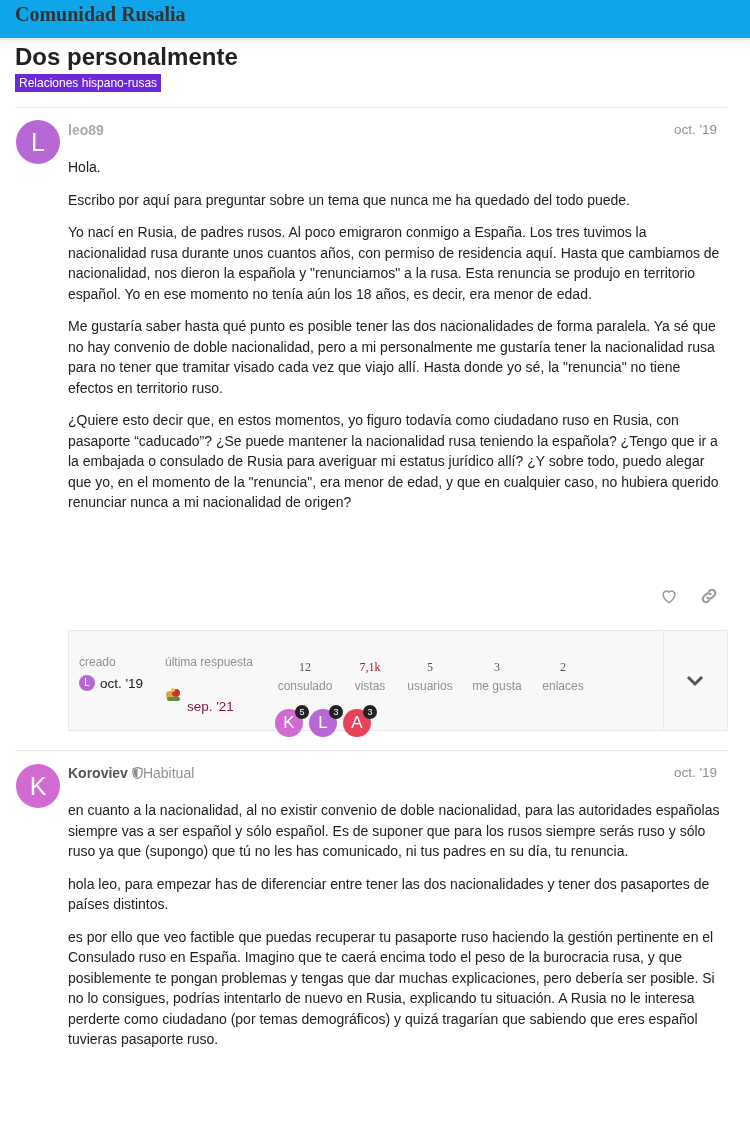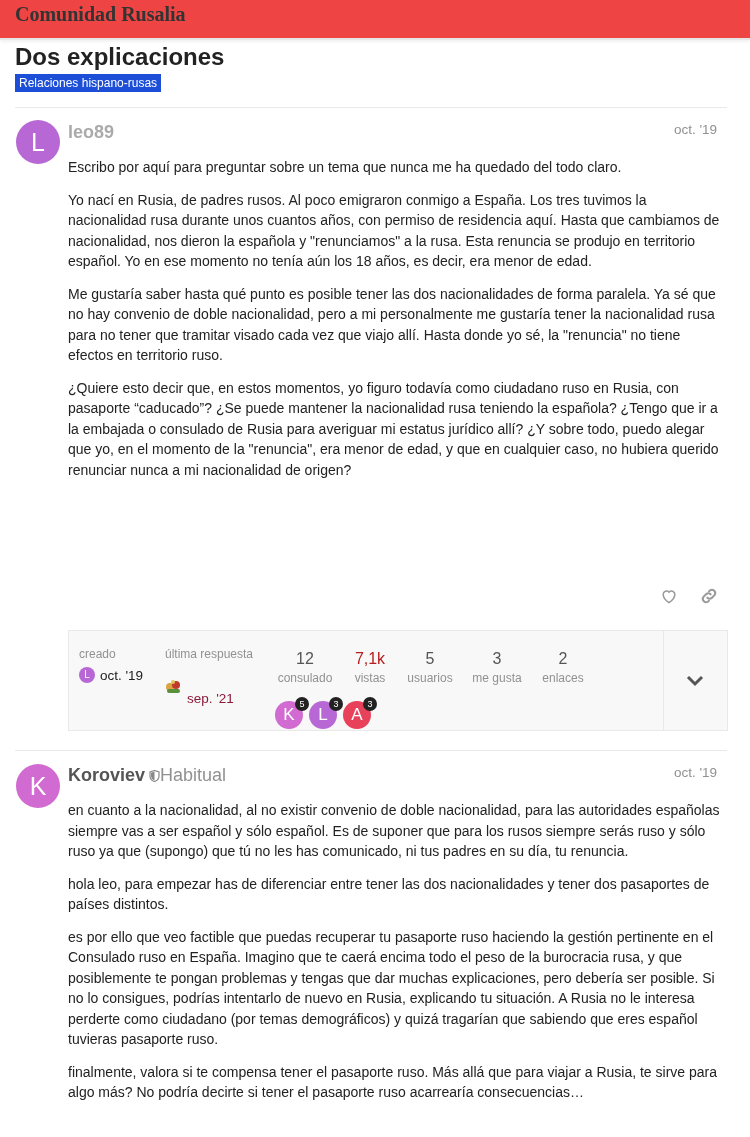--- a/index.html
+++ b/index.html
@@ -1,67 +1,67 @@
 <!DOCTYPE html>
 <html><head>
 <meta charset="utf-8">
 <style>
   * { box-sizing: border-box; margin: 0; padding: 0; }
   html, body { width: 750px; height: 1137px; overflow: hidden; background: #fff; }
   body { font-family: "Liberation Sans", sans-serif; color: #222; position: relative; }
 
   .site-header {
     position: absolute; left: 0; top: 0; width: 750px; height: 40px;
-    background: #ef4444; border-bottom: 2px solid #e6e6e6;
+    background: #0ea5e9; border-bottom: 2px solid #e6e6e6;
     box-shadow: 0 2px 3px rgba(0,0,0,0.06);
   }
   .site-title {
     position: absolute; left: 15px; top: 3px;
     font-family: "Liberation Serif", serif; font-weight: bold; font-size: 20px; color: #333;
   }
 
   .topic-title {
     position: absolute; left: 15px; top: 43px;
     font-size: 24px; font-weight: bold; color: #222;
   }
   .category-badge {
     position: absolute; left: 15px; top: 74px; height: 18px;
-    background: #1d4ed8; color: #fff; font-size: 12px; line-height: 18px;
+    background: #6d28d9; color: #fff; font-size: 12px; line-height: 18px;
     padding: 0 4px;
   }
 
   .divider { position: absolute; left: 15px; width: 712px; height: 1px; background: #e9e9e9; }
 
   .avatar {
     position: absolute; width: 44px; height: 44px; border-radius: 50%;
     color: #fff; font-size: 25px; text-align: center; line-height: 44px;
   }
-  .username { position: absolute; font-size: 18px; font-weight: bold; }
+  .username { position: absolute; font-size: 14px; font-weight: bold; }
   .post-date { position: absolute; right: 33px; font-size: 13.5px; color: #919191; }
 
   .post-body { position: absolute; left: 68px; width: 660px; font-size: 14px; line-height: 20.5px; color: #222; }
   .post-body p { margin-bottom: 12px; }
 
   .action-icon { position: absolute; width: 20px; height: 20px; cursor: pointer; }
 
   .topic-map {
     position: absolute; left: 68px; top: 630px; width: 660px; height: 101px;
     background: #f8f8f8; border: 1px solid #e9e9e9;
   }
-  .topic-map .map-main { position: absolute; left: 0; top: 8px; width: 595px; height: 99px; }
+  .topic-map .map-main { position: absolute; left: 0; top: 16px; width: 595px; height: 99px; }
   .topic-map .map-toggle {
     position: absolute; right: 0; top: 0; width: 64px; height: 99px;
     border-left: 1px solid #e9e9e9; cursor: pointer;
   }
   .meta-label { position: absolute; font-size: 12px; color: #919191; }
   .meta-value { position: absolute; font-size: 13.5px; color: #222; display: flex; align-items: center; gap: 5px; }
   .mini-avatar { width: 16px; height: 16px; border-radius: 50%; color:#fff; font-size: 10px; text-align:center; line-height:16px; display:inline-block; }
 
   .stat { position: absolute; top: 10px; text-align: center; }
-  .stat .num { font-size: 16px; color: #555; line-height: 20px; display: block; }
+  .stat .num { font-size: 12px; color: #555; line-height: 20px; display: block; font-family: Liberation Serif, serif; }
   .stat .lbl { font-size: 12px; color: #919191; display: block; margin-top: 2px; }
 
   .participant {
     position: absolute; top: 62px; width: 28px; height: 28px; border-radius: 50%;
     color: #fff; font-size: 17px; line-height: 28px; text-align: center;
   }
   .participant .count {
     position: absolute; right: -6px; top: -4px; width: 14px; height: 14px; border-radius: 50%;
     background: #222; color: #fff; font-size: 9px; line-height: 14px; text-align: center;
   }
@@ -69,31 +69,32 @@
   .shield { display:inline-block; vertical-align: -1px; margin-left: 4px; }
   .user-title { font-weight: normal; color: #919191; }
 </style>
 </head>
 <body>
 
 <div class="site-header">
   <div class="site-title">Comunidad Rusalia</div>
 </div>
 
-<div class="topic-title">Dos explicaciones</div>
+<div class="topic-title">Dos personalmente</div>
 <div class="category-badge">Relaciones hispano-rusas</div>
 
 <div class="divider" style="top:107px;"></div>
 
 <div class="avatar" style="left:16px; top:120px; background:#b868d4;">L</div>
 <div class="username" style="left:68px; top:122px; color:#aaa;">leo89</div>
 <div class="post-date" style="top:122px;">oct. '19</div>
 
 <div class="post-body" style="top:157px;">
-  <p>Escribo por aquí para preguntar sobre un tema que nunca me ha quedado del todo claro.</p>
+  <p>Hola.</p>
+  <p>Escribo por aquí para preguntar sobre un tema que nunca me ha quedado del todo puede.</p>
   <p>Yo nací en Rusia, de padres rusos. Al poco emigraron conmigo a España. Los tres tuvimos la nacionalidad rusa durante unos cuantos años, con permiso de residencia aquí. Hasta que cambiamos de nacionalidad, nos dieron la española y "renunciamos" a la rusa. Esta renuncia se produjo en territorio español. Yo en ese momento no tenía aún los 18 años, es decir, era menor de edad.</p>
   <p>Me gustaría saber hasta qué punto es posible tener las dos nacionalidades de forma paralela. Ya sé que no hay convenio de doble nacionalidad, pero a mi personalmente me gustaría tener la nacionalidad rusa para no tener que tramitar visado cada vez que viajo allí. Hasta donde yo sé, la "renuncia" no tiene efectos en territorio ruso.</p>
   <p>¿Quiere esto decir que, en estos momentos, yo figuro todavía como ciudadano ruso en Rusia, con pasaporte “caducado”? ¿Se puede mantener la nacionalidad rusa teniendo la española? ¿Tengo que ir a la embajada o consulado de Rusia para averiguar mi estatus jurídico allí? ¿Y sobre todo, puedo alegar que yo, en el momento de la "renuncia", era menor de edad, y que en cualquier caso, no hubiera querido renunciar nunca a mi nacionalidad de origen?</p>
 </div>
 
 <span class="action-icon" style="left:659px; top:586px;">
   <svg width="20" height="20" viewBox="0 0 24 24">
       <path d="M12 20s-7-4.4-7-10a4 4 0 0 1 7-2.6A4 4 0 0 1 19 10c0 5.6-7 10-7 10z" fill="none" stroke="#9a9a9a" stroke-width="1.8"></path>
     </svg>
 </span>
@@ -178,14 +179,13 @@
         <path d="M5.5 0.5L10 2v4c0 3-2.2 4.8-4.5 5.5C3.2 10.8 1 9 1 6V2z" fill="none" stroke="#888" stroke-width="1.2"></path>
         <path d="M5.5 1.5V10.5C3.6 9.8 2 8.3 2 6V2.7z" fill="#888"></path>
       </svg></span><span class="user-title">Habitual</span>
 </div>
 <div class="post-date" style="top:765px;">oct. '19</div>
 
 <div class="post-body" style="top:800px;">
   <p>en cuanto a la nacionalidad, al no existir convenio de doble nacionalidad, para las autoridades españolas siempre vas a ser español y sólo español. Es de suponer que para los rusos siempre serás ruso y sólo ruso ya que (supongo) que tú no les has comunicado, ni tus padres en su día, tu renuncia.</p>
   <p>hola leo, para empezar has de diferenciar entre tener las dos nacionalidades y tener dos pasaportes de países distintos.</p>
   <p>es por ello que veo factible que puedas recuperar tu pasaporte ruso haciendo la gestión pertinente en el Consulado ruso en España. Imagino que te caerá encima todo el peso de la burocracia rusa, y que posiblemente te pongan problemas y tengas que dar muchas explicaciones, pero debería ser posible. Si no lo consigues, podrías intentarlo de nuevo en Rusia, explicando tu situación. A Rusia no le interesa perderte como ciudadano (por temas demográficos) y quizá tragarían que sabiendo que eres español tuvieras pasaporte ruso.</p>
-  <p>finalmente, valora si te compensa tener el pasaporte ruso. Más allá que para viajar a Rusia, te sirve para algo más? No podría decirte si tener el pasaporte ruso acarrearía consecuencias…</p>
 </div>
 
 </body></html>

